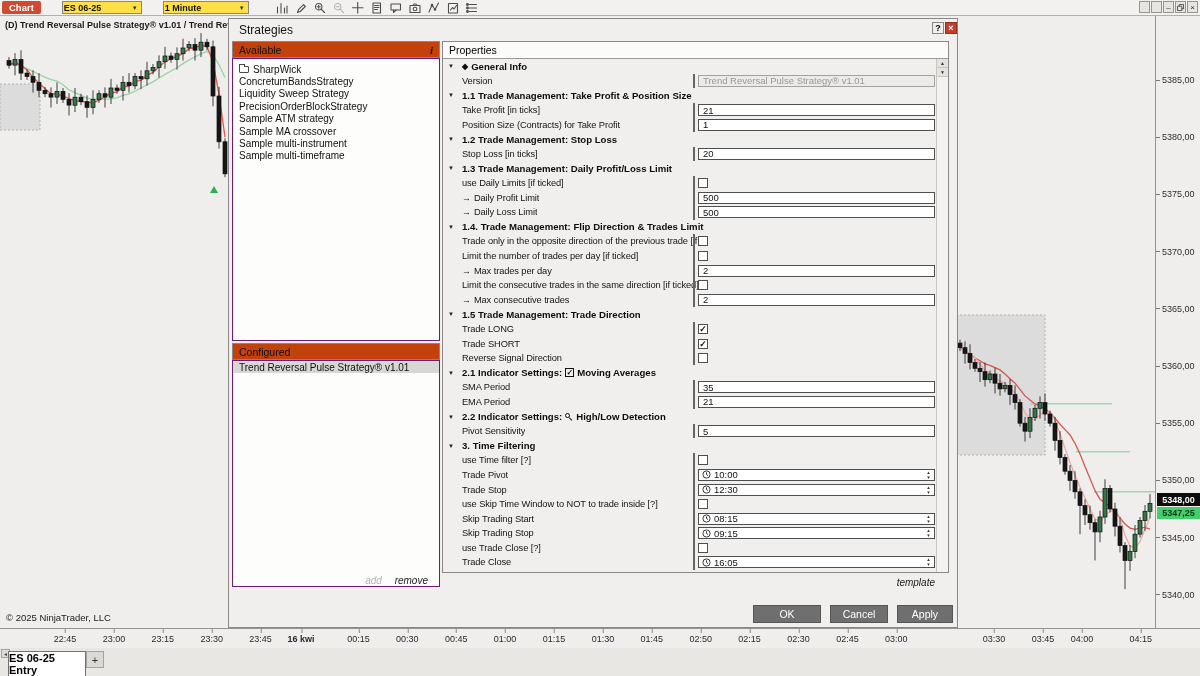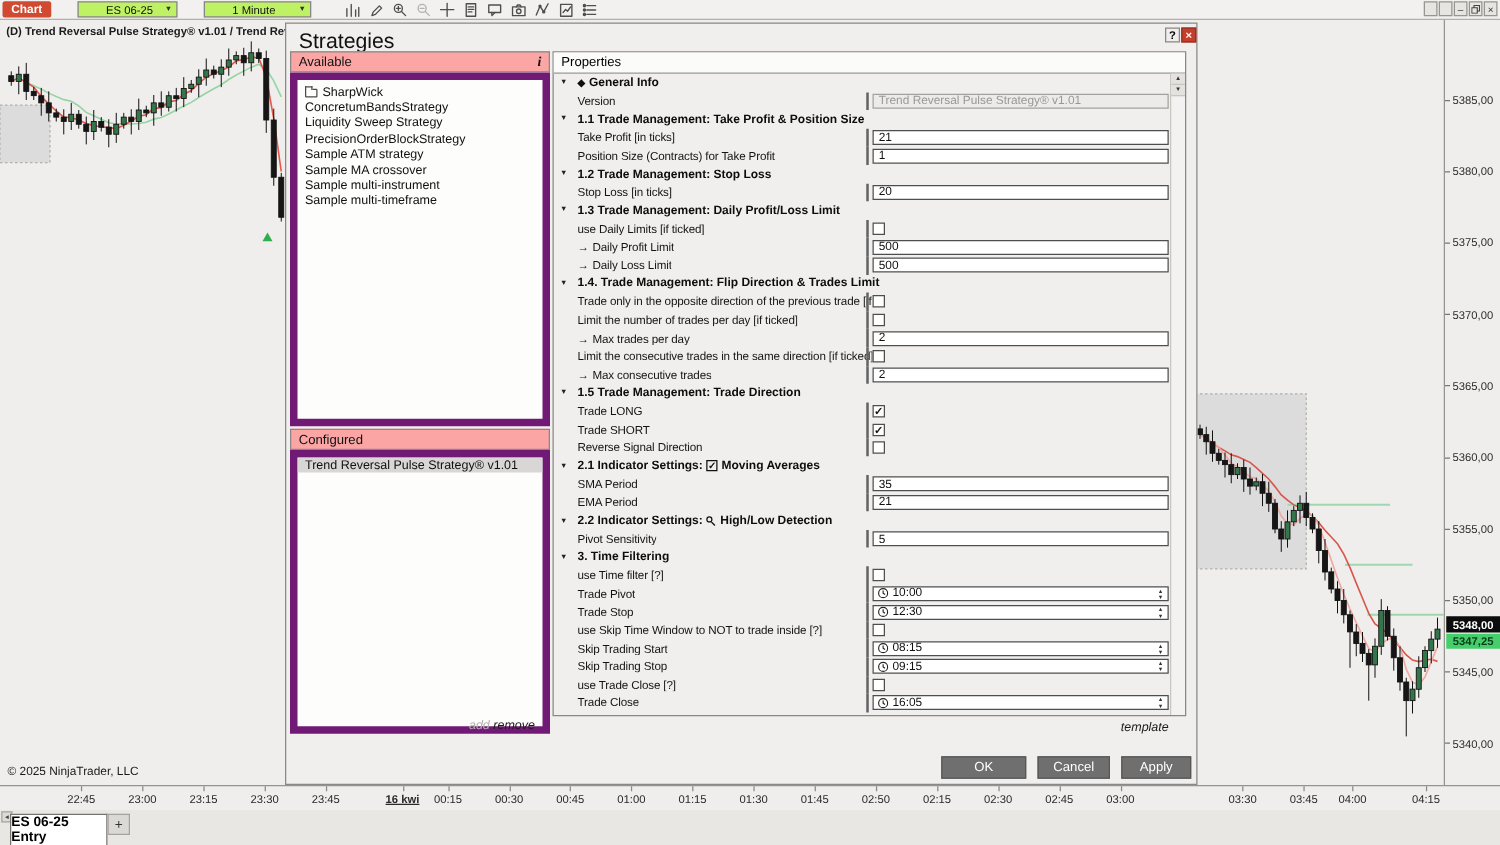--- a/index.html
+++ b/index.html
@@ -4,22 +4,22 @@
 <style>
   html,body{margin:0;padding:0;background:#cfcecb;}
   .screen{position:relative;width:1200px;height:676px;background:#efeeec;
     font-family:"Liberation Sans",sans-serif;overflow:hidden;}
   
   .toolbar{position:absolute;left:0;top:0;width:100%;height:16px;background:#f2f1ef;
     border-bottom:1px solid #b3b0ab;display:flex;align-items:center;box-sizing:border-box;
     padding-left:2px;gap:21px;z-index:30;}
   .chart-btn{background:#d04a31;color:#fff;font-size:9.5px;font-weight:bold;height:13px;
     line-height:13px;padding:0 7px;border-radius:2px;}
-  .combo{background:#bef264;border:1px solid #868686;height:13px;box-sizing:border-box;
-    font-size:9px;display:flex;align-items:center;padding:0 3px 0 22px;color:#111;}
+  .combo{background:#fde047;border:1px solid #868686;height:13px;box-sizing:border-box;
+    font-size:9px;display:flex;align-items:center;padding:0 3px 0 1px;color:#111;font-weight:bold;}
   .combo-instrument{width:80px}.combo-interval{width:86px}
   .combo .arr{margin-left:auto;font-size:6px;color:#333;}
   .tool-icons{display:flex;gap:6px;margin-left:6px;align-items:center;}
   .ticon{width:13px;height:13px;display:flex;align-items:center;justify-content:center;}
   .ticon svg{stroke:#4f4f4f;fill:none;stroke-width:1.1;stroke-linecap:round;stroke-linejoin:round;}
   .ticon.faded{opacity:.38;}
   .win-btns{position:absolute;right:2px;top:1px;display:flex;gap:1px;}
   .wbtn{width:11px;height:12px;background:#e7e5e2;border:1px solid #989590;box-sizing:border-box;
     font-size:8px;color:#333;display:flex;align-items:center;justify-content:center;}
   
@@ -46,44 +46,44 @@
     color:#444;box-sizing:border-box;}
   .tab{position:absolute;left:8px;top:3px;width:78px;height:25px;background:#fff;
     border:1px solid #76736e;border-bottom:none;font-size:11px;font-weight:bold;
     display:flex;align-items:center;justify-content:center;box-sizing:border-box;}
   .tab-add{position:absolute;left:86px;top:3px;width:18px;height:17px;background:#dbd9d6;
     border:1px solid #a6a39e;font-size:11px;display:flex;align-items:center;justify-content:center;
     color:#333;box-sizing:border-box;}
   
   .dialog{position:absolute;left:228px;top:18px;width:730px;height:610px;background:#f0efed;
     border:1px solid #8a8784;box-sizing:border-box;z-index:10;}
-  .dlg-title{position:absolute;left:10px;top:4px;font-size:17px;color:#111;}
+  .dlg-title{position:absolute;left:10px;top:4px;font-size:12px;color:#111;}
   .dlg-help{position:absolute;left:703px;top:3px;width:12px;height:12px;background:#efeeec;
     border:1px solid #8a8784;font-size:9px;font-weight:bold;display:flex;align-items:center;
     justify-content:center;box-sizing:border-box;}
   .dlg-close{position:absolute;left:716px;top:3px;width:12px;height:12px;background:#c43e2b;
     border:1px solid #92301f;color:#fff;font-size:9px;font-weight:bold;display:flex;
     align-items:center;justify-content:center;box-sizing:border-box;}
-  .panel-header{position:absolute;background:#fca5a5;border:1px solid #8a8784;box-sizing:border-box;
+  .panel-header{position:absolute;background:#c2410c;border:1px solid #8a8784;box-sizing:border-box;
     font-size:10.5px;color:#111;display:flex;align-items:center;padding:0 6px;}
   .avail-header{left:3px;top:22px;width:208px;height:17px;}
   .conf-header{left:3px;top:324px;width:208px;height:17px;}
   .info-i{margin-left:auto;font-family:"Liberation Serif",serif;font-style:italic;font-weight:bold;font-size:11px;}
-  .listbox{position:absolute;background:#fdfdfc;border:6px solid #701a75;box-sizing:border-box;overflow:hidden;}
+  .listbox{position:absolute;background:#fdfdfc;border:1px solid #701a75;box-sizing:border-box;overflow:hidden;}
   #available-list{left:3px;top:39px;width:208px;height:283px;padding-top:4px;}
   #configured-list{left:3px;top:341px;width:208px;height:227px;}
   .list-item{height:12.4px;display:flex;align-items:center;padding-left:6px;font-size:10px;
     color:#101010;white-space:nowrap;}
   .list-item.selected{background:#d8d7d5;}
   .folder{width:10px;height:7px;border:1px solid #4a4a4a;background:#fff;border-radius:1px;
     position:relative;margin-right:4px;box-sizing:border-box;flex:none;}
   .folder::before{content:"";position:absolute;top:-3px;left:-1px;width:4px;height:2px;
     border:1px solid #4a4a4a;border-bottom:none;background:#fff;}
   .links{position:absolute;left:3px;top:556px;width:208px;font-size:10px;font-style:italic;text-align:right;}
-  .link-add{color:#b4b2af;}
+  .link-add{color:#b4b2af;margin-right:10px;}
   .link-remove{color:#1a1a1a;padding-right:12px;}
   
   .props-box{position:absolute;left:213px;top:22px;width:507px;height:532px;background:#f0efed;
     border:1px solid #8a8784;box-sizing:border-box;}
   .props-header{position:absolute;left:0;top:0;width:100%;height:17px;background:#fbfbfa;
     border-bottom:1px solid #9a9794;box-sizing:border-box;font-size:10.5px;display:flex;
     align-items:center;padding-left:6px;}
   .props-scroll{position:absolute;right:0;top:17px;width:11px;bottom:0;background:#f3f2f0;
     border-left:1px solid #c9c6c2;}
   .scroll-btn{width:100%;height:9px;font-size:5px;display:flex;align-items:center;justify-content:center;
@@ -403,21 +403,21 @@
     <div class="price-label entry">5347,25</div>
   </div>
 
   <div class="time-axis">
     <div id="time-labels">
         <div class="ttick" style="left: 65px;">22:45</div>
         <div class="ttick" style="left: 113.9px;">23:00</div>
         <div class="ttick" style="left: 162.8px;">23:15</div>
         <div class="ttick" style="left: 211.7px;">23:30</div>
         <div class="ttick" style="left: 260.6px;">23:45</div>
-        <div class="ttick bold" style="left: 322px; text-decoration: underline;">16 kwi</div>
+        <div class="ttick bold" style="left: 301px;">16 kwi</div>
         <div class="ttick" style="left: 358.4px;">00:15</div>
         <div class="ttick" style="left: 407.3px;">00:30</div>
         <div class="ttick" style="left: 456.2px;">00:45</div>
         <div class="ttick" style="left: 505.1px;">01:00</div>
         <div class="ttick" style="left: 554px;">01:15</div>
         <div class="ttick" style="left: 602.9px;">01:30</div>
         <div class="ttick" style="left: 651.8px;">01:45</div>
         <div class="ttick" style="left: 700.7px;">02:50</div>
         <div class="ttick" style="left: 749.6px;">02:15</div>
         <div class="ttick" style="left: 798.5px;">02:30</div>

